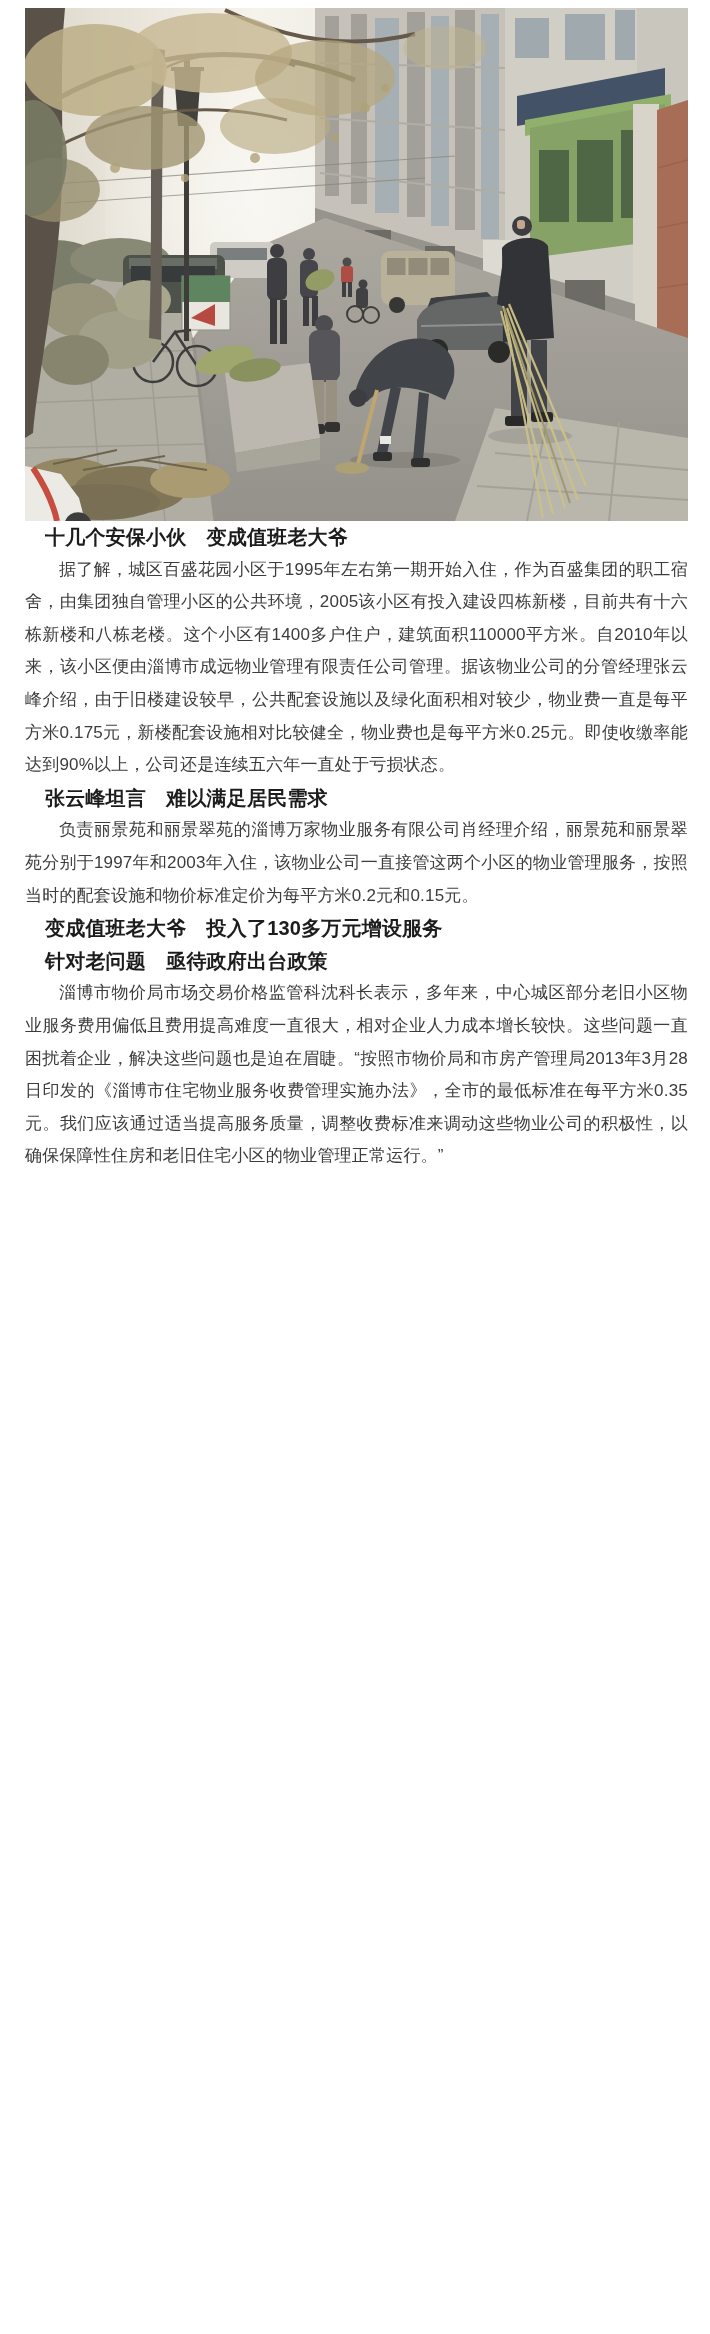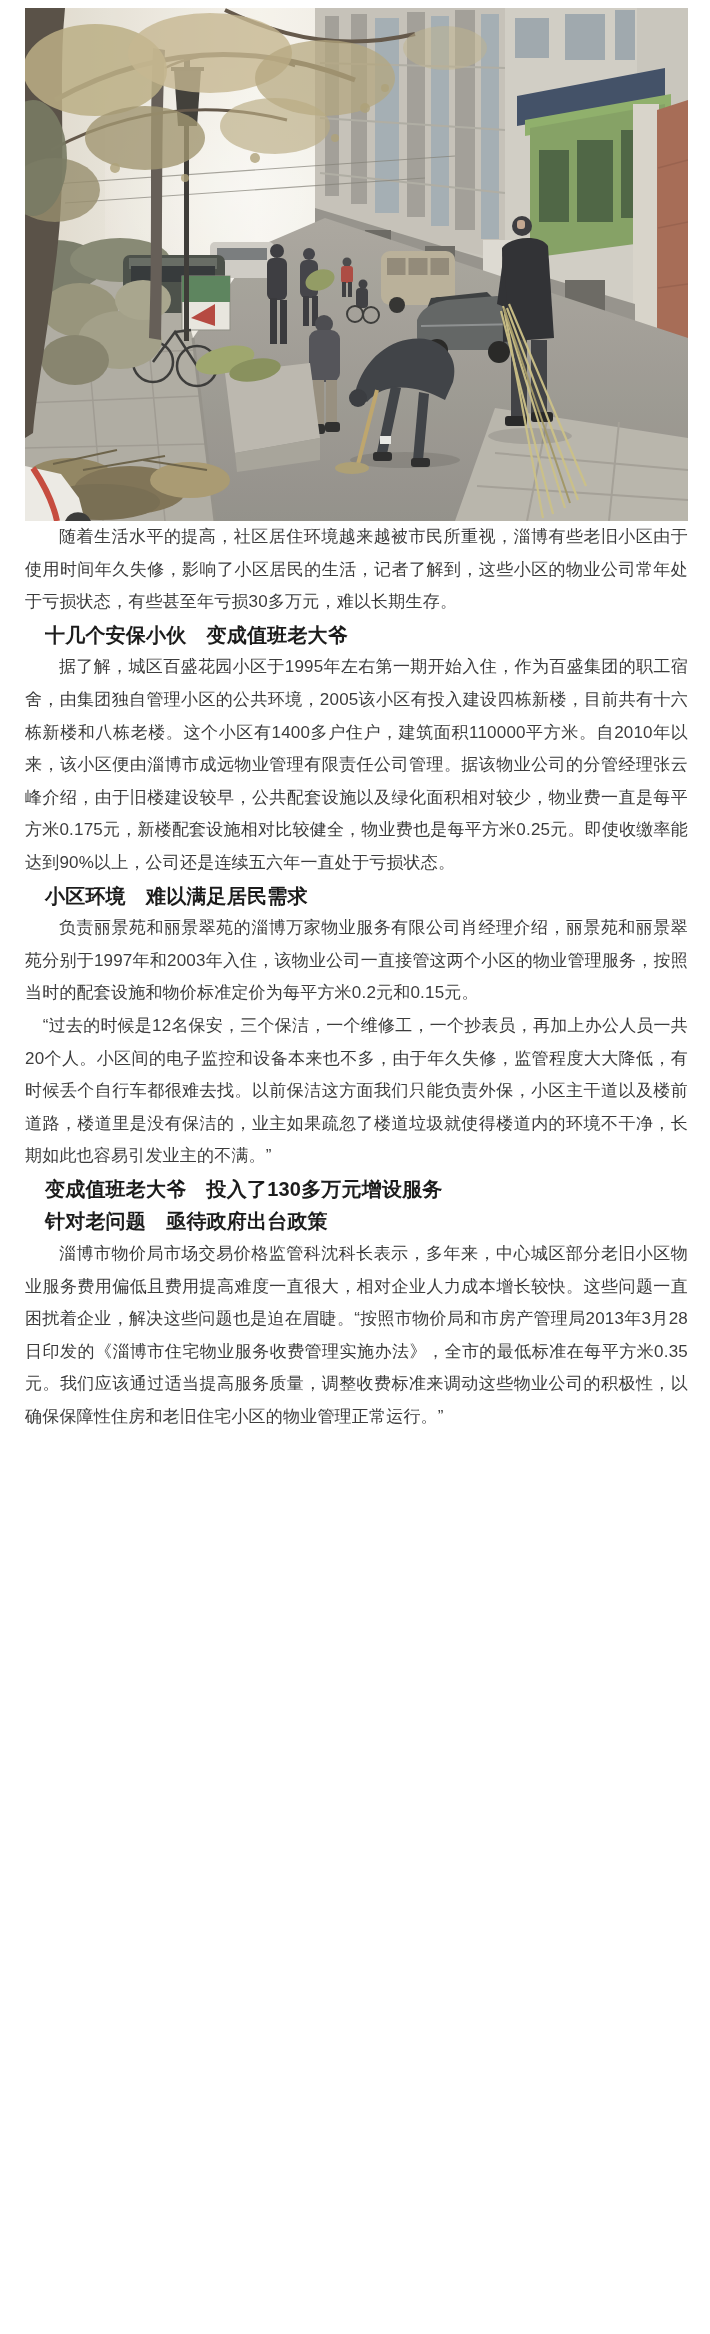--- a/index.html
+++ b/index.html
@@ -303,24 +303,22 @@
             <circle cx="90" cy="160" r="5"></circle>
             <circle cx="310" cy="130" r="4"></circle>
         </g>
       </g>
 
       <rect x="0" y="0" width="663" height="513" fill="#f0e7d6" opacity="0.1"></rect>
     </svg>
   </figure>
 
   <div class="article">
-      <p>随着生活水平的提高，社区居住环境越来越被市民所重视，淄博有些老旧小区由于使用时间年久失修，影响了小区居民的生活，记者了解到，这些小区的物业公司常年处于亏损状态，有些甚至年亏损30多万元，难以长期生存。</p>
       <h2>十几个安保小伙　变成值班老大爷</h2>
       <p>据了解，城区百盛花园小区于1995年左右第一期开始入住，作为百盛集团的职工宿舍，由集团独自管理小区的公共环境，2005该小区有投入建设四栋新楼，目前共有十六栋新楼和八栋老楼。这个小区有1400多户住户，建筑面积110000平方米。自2010年以来，该小区便由淄博市成远物业管理有限责任公司管理。据该物业公司的分管经理张云峰介绍，由于旧楼建设较早，公共配套设施以及绿化面积相对较少，物业费一直是每平方米0.175元，新楼配套设施相对比较健全，物业费也是每平方米0.25元。即使收缴率能达到90%以上，公司还是连续五六年一直处于亏损状态。</p>
-      <h2>小区环境　难以满足居民需求</h2>
+      <h2>张云峰坦言　难以满足居民需求</h2>
       <p>负责丽景苑和丽景翠苑的淄博万家物业服务有限公司肖经理介绍，丽景苑和丽景翠苑分别于1997年和2003年入住，该物业公司一直接管这两个小区的物业管理服务，按照当时的配套设施和物价标准定价为每平方米0.2元和0.15元。</p>
-      <p class="quote">“过去的时候是12名保安，三个保洁，一个维修工，一个抄表员，再加上办公人员一共20个人。小区间的电子监控和设备本来也不多，由于年久失修，监管程度大大降低，有时候丢个自行车都很难去找。以前保洁这方面我们只能负责外保，小区主干道以及楼前道路，楼道里是没有保洁的，业主如果疏忽了楼道垃圾就使得楼道内的环境不干净，长期如此也容易引发业主的不满。”</p>
       <h2>变成值班老大爷　投入了130多万元增设服务</h2>
       <h2>针对老问题　亟待政府出台政策</h2>
       <p>淄博市物价局市场交易价格监管科沈科长表示，多年来，中心城区部分老旧小区物业服务费用偏低且费用提高难度一直很大，相对企业人力成本增长较快。这些问题一直困扰着企业，解决这些问题也是迫在眉睫。“按照市物价局和市房产管理局2013年3月28日印发的《淄博市住宅物业服务收费管理实施办法》，全市的最低标准在每平方米0.35元。我们应该通过适当提高服务质量，调整收费标准来调动这些物业公司的积极性，以确保保障性住房和老旧住宅小区的物业管理正常运行。”</p>
     </div>
 
 </div>
 
 </body></html>

